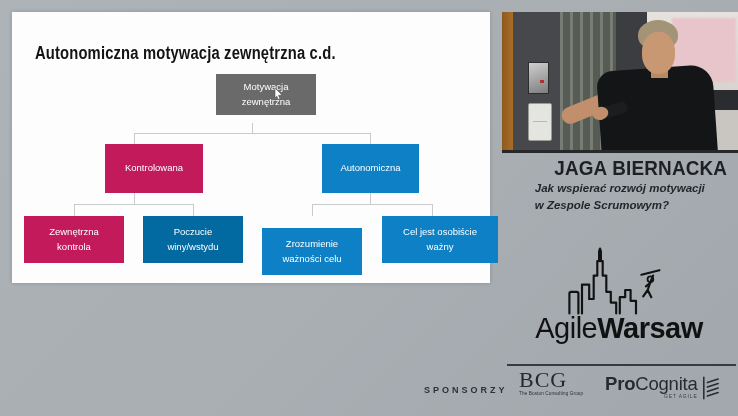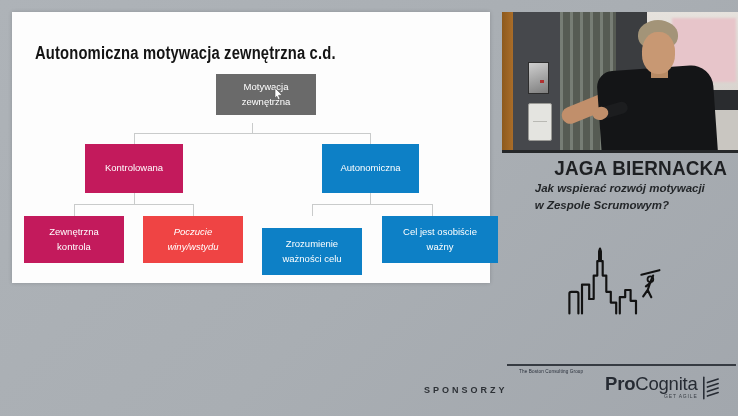--- a/index.html
+++ b/index.html
@@ -101,30 +101,30 @@
     <div class="conn" style="left:300px;top:192px;width:120px;height:1px"></div>
     <div class="conn" style="left:300px;top:192px;width:1px;height:12px"></div>
     <div class="conn" style="left:420px;top:192px;width:1px;height:12px"></div>
 
     <div class="node node-root" style="background-color: rgb(106, 106, 106);">
       <span>Motywacja zewnętrzna</span>
     </div>
     <svg class="cursor" viewBox="0 0 9 12">
       <polygon points="1,0 8,7 4.5,7.4 6,11 4.2,11.6 2.8,8.2 1,10" fill="#ffffff" stroke="#555" stroke-width=".6"></polygon>
     </svg>
-    <div class="node node-l2a" style="background-color: rgb(195, 26, 92);">
+    <div class="node node-l2a" style="background-color: rgb(195, 26, 92); margin-left: 20px;">
       <span>Kontrolowana</span>
     </div>
     <div class="node node-l2b" style="background-color: rgb(13, 128, 198);">
       <span>Autonomiczna</span>
     </div>
     <div class="node node-l3a" style="background-color: rgb(195, 26, 92); justify-content: center;">
       <span>Zewnętrzna kontrola</span>
     </div>
-    <div class="node node-l3b" style="background-color: #ef4444; font-style: italic;">
+    <div class="node node-l3b" style="background-color: #0369a1;">
       <span>Poczucie winy/wstydu</span>
     </div>
     <div class="node node-l3c" style="background-color: rgb(13, 128, 198);">
       <span>Zrozumienie ważności celu</span>
     </div>
     <div class="node node-l3d" style="background-color: rgb(13, 128, 198);">
       <span>Cel jest osobiście ważny</span>
     </div>
   </div>
 
@@ -155,25 +155,27 @@
 
   <svg class="skyline" viewBox="0 0 120 80" fill="none" stroke="#121212" stroke-width="2.4" stroke-linejoin="round" stroke-linecap="round">
     <path d="M6,76 V54 Q6,52 8,52 H14 Q16,52 16,54 V76"></path>
     <path d="M20,76 V44 H28 V60"></path>
     <path d="M28,60 H33 V34 H37 V18 H39 V7 L40,4 L41,7 V18 H43 V34 H47 V52 H52 V64 H58 V76"></path>
     <path d="M62,76 V58 H68 V50 H74 V62 H80 V76"></path>
     <path d="M86,33 L106,28"></path>
     <circle cx="96" cy="38" r="3.2" stroke-width="2"></circle>
     <path d="M96,41 L93,50 M96,41 L99,34 M96,42 L91,46 M93,50 L88,57 M93,50 L97,58"></path>
   </svg>
+  <div class="brand"><span>Agile</span><b>Warsaw</b></div>
 
   <div class="sponsors-heading">SPONSORZY</div>
   <div class="sponsor-divider"></div>
 
   <div class="bcg">
+    <div class="bcg-name">BCG</div>
     <div class="bcg-sub">The Boston Consulting Group</div>
   </div>
 
   <div class="procognita">
     <div>
       <div class="pc-name"><b>Pro</b><span>Cognita</span></div>
       <div class="pc-sub">GET AGILE</div>
     </div>
     <svg class="pc-icon" width="18" height="26" viewBox="0 0 20 28" fill="none" stroke="#262b33" stroke-width="1.7" stroke-linecap="round">
       <path d="M2,2 V26"></path>

